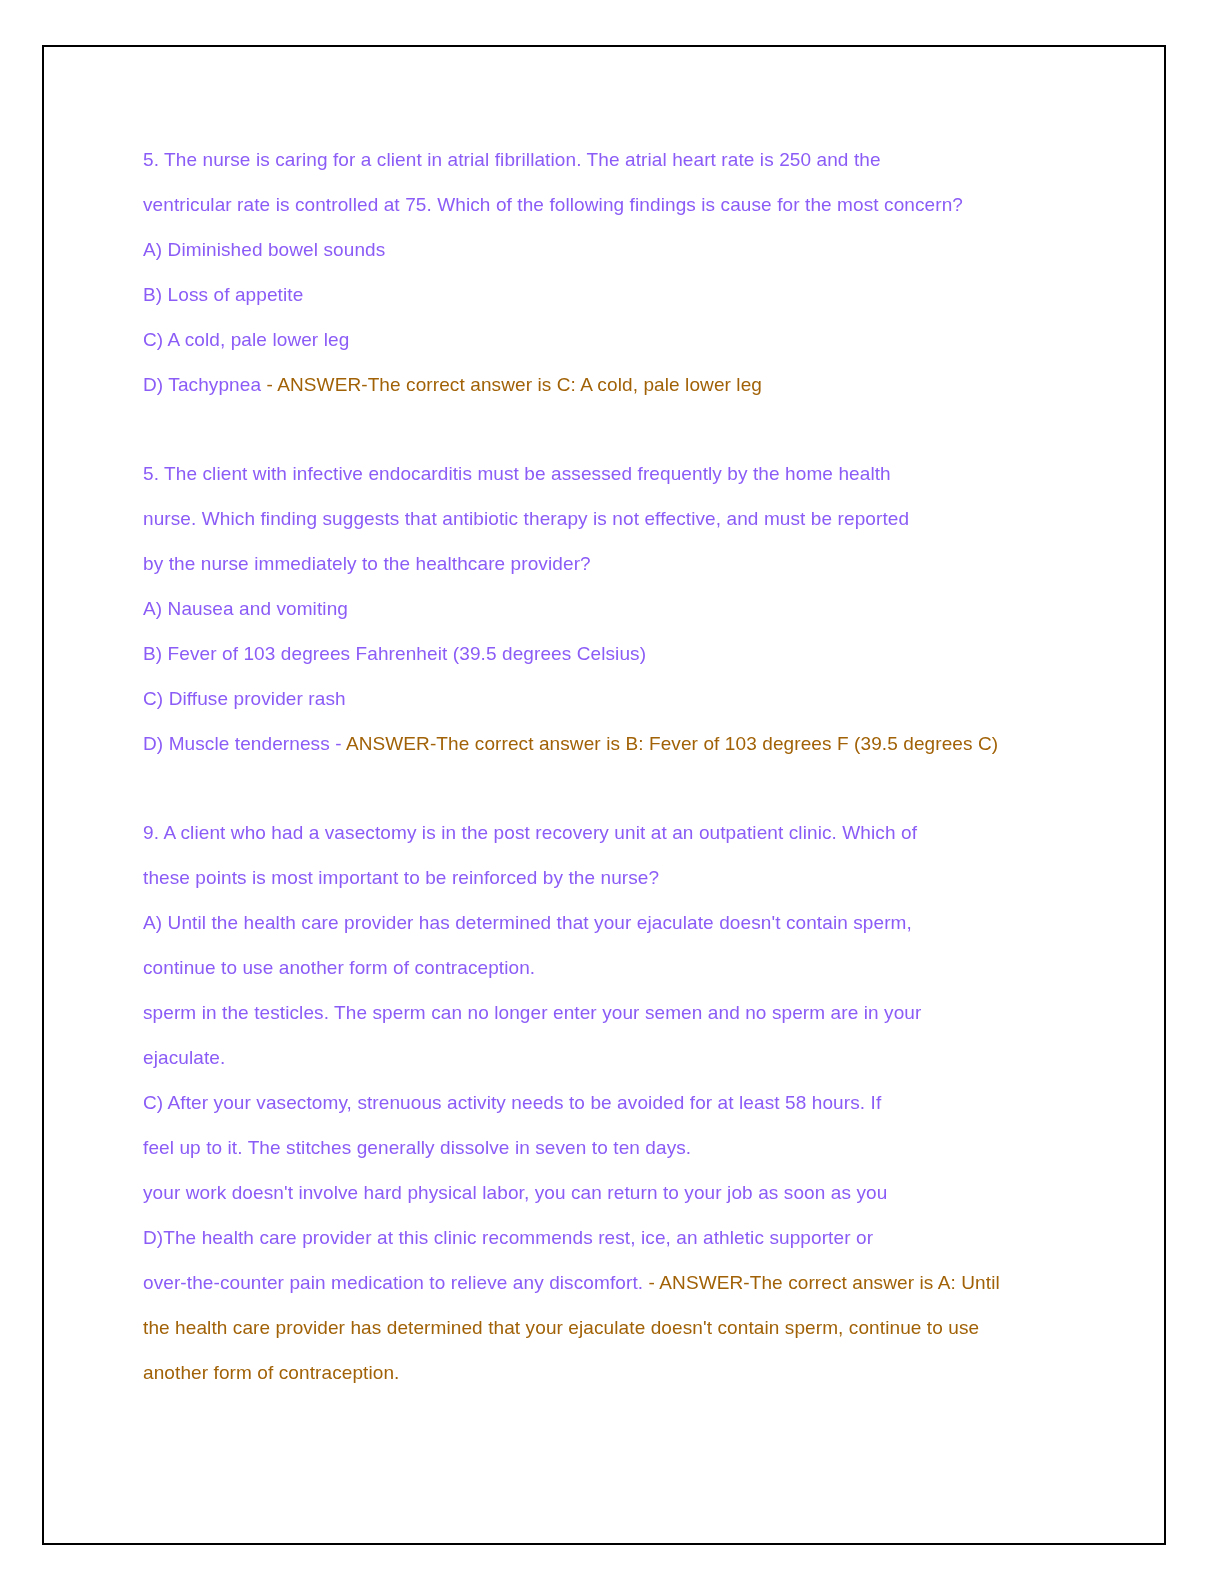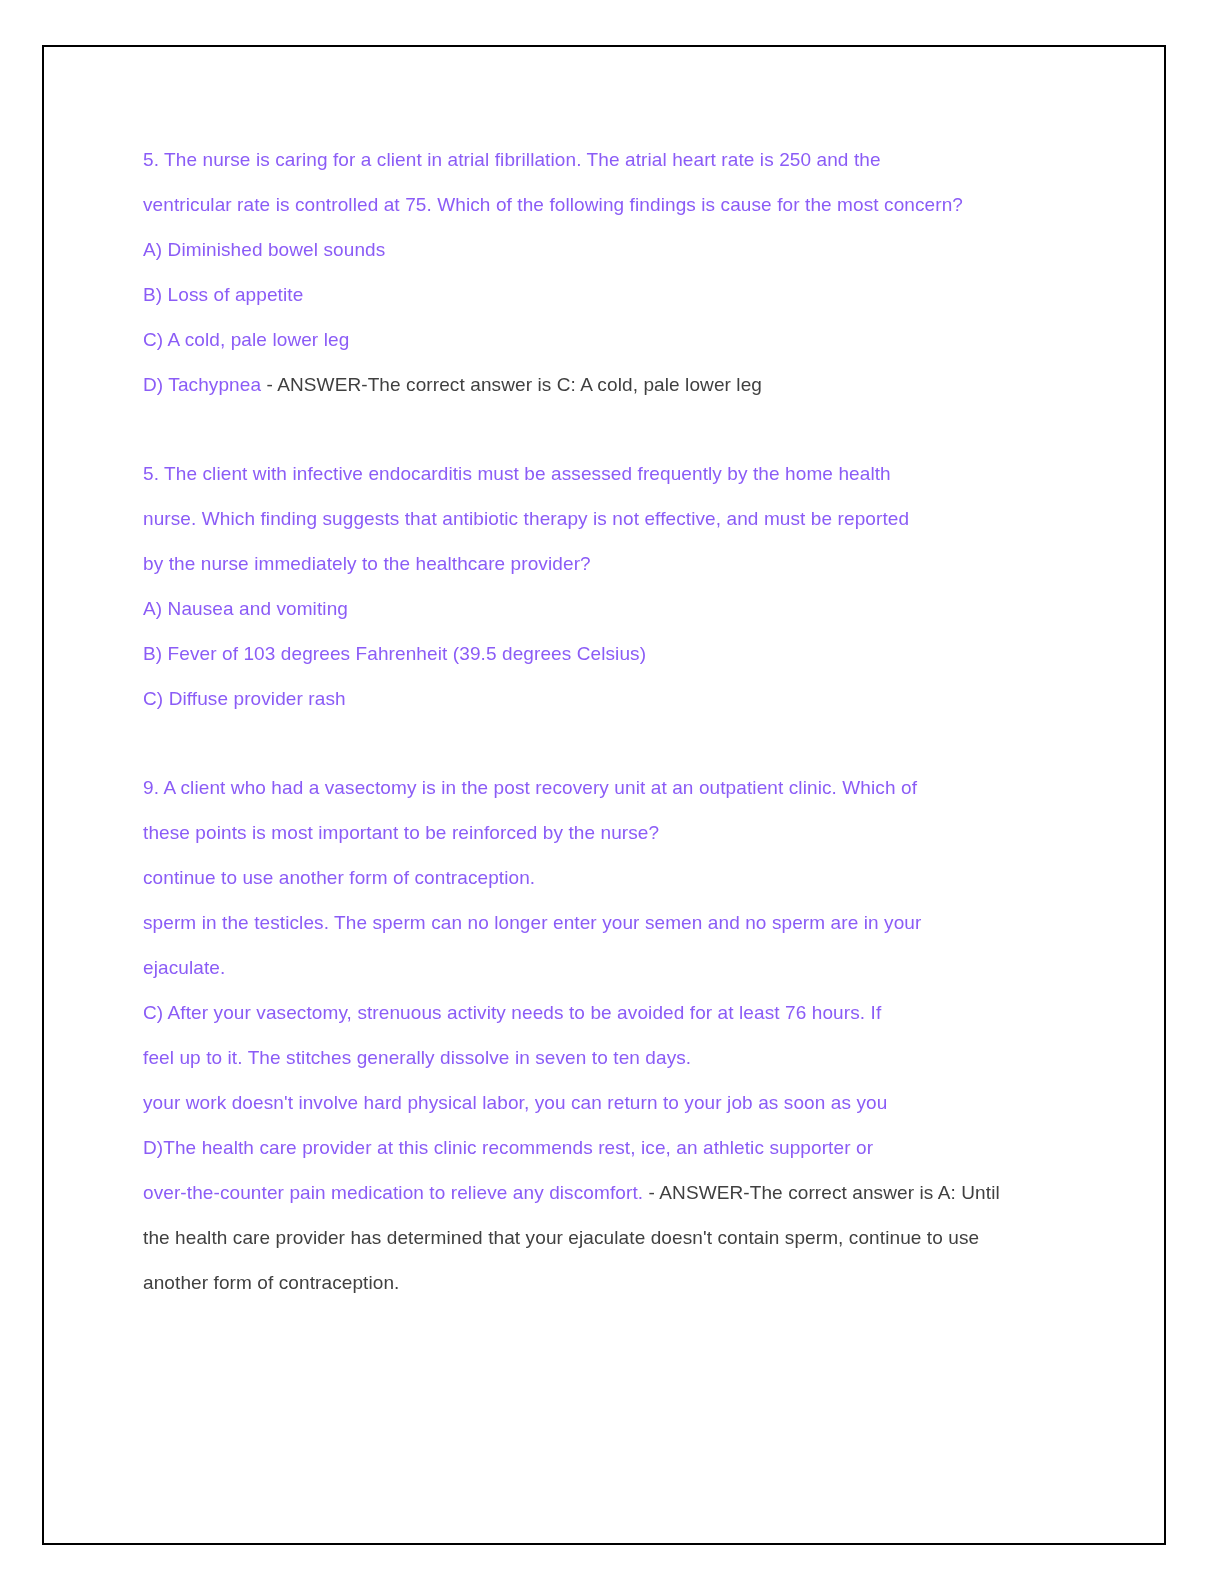--- a/index.html
+++ b/index.html
@@ -34,21 +34,21 @@
   }
   .line {
     height: 45px;
     line-height: 45px;
     font-size: 19px;
     letter-spacing: 0.1px;
     color: #1b1b1b;
     white-space: pre;
   }
   .seg-k { color: #8b5cf6; }
-  .seg-b { color: #404040; text-align: right; }
+  .seg-b { color: #a16207; text-align: right; }
 </style>
 </head>
 <body>
 
 <div class="page-border"></div>
 
 <div class="content" id="document-content">
     <div class="question">
       <div class="line"><span class="seg-k">5. The nurse is caring for a client in atrial fibrillation. The atrial heart rate is 250 and the</span></div>
       <div class="line"><span class="seg-k">ventricular rate is controlled at 75. Which of the following findings is cause for the most concern?</span></div>
@@ -57,28 +57,30 @@
       <div class="line"><span class="seg-k">C) A cold, pale lower leg</span></div>
       <div class="line"><span class="seg-k">D) Tachypnea </span><span class="seg-b">- ANSWER-The correct answer is C: A cold, pale lower leg</span></div>
     </div>
     <div class="question">
       <div class="line"><span class="seg-k">5. The client with infective endocarditis must be assessed frequently by the home health</span></div>
       <div class="line"><span class="seg-k">nurse. Which finding suggests that antibiotic therapy is not effective, and must be reported</span></div>
       <div class="line"><span class="seg-k">by the nurse immediately to the healthcare provider?</span></div>
       <div class="line"><span class="seg-k">A) Nausea and vomiting</span></div>
       <div class="line"><span class="seg-k">B) Fever of 103 degrees Fahrenheit (39.5 degrees Celsius)</span></div>
       <div class="line"><span class="seg-k">C) Diffuse provider rash</span></div>
+      <div class="line"><span class="seg-k">D) Muscle tenderness - </span><span class="seg-b">ANSWER-The correct answer is B: Fever of 103 degrees F (39.5 degrees C)</span></div>
     </div>
     <div class="question">
       <div class="line"><span class="seg-k">9. A client who had a vasectomy is in the post recovery unit at an outpatient clinic. Which of</span></div>
       <div class="line"><span class="seg-k">these points is most important to be reinforced by the nurse?</span></div>
+      <div class="line"><span class="seg-k">A) Until the health care provider has determined that your ejaculate doesn't contain sperm,</span></div>
       <div class="line"><span class="seg-k">continue to use another form of contraception.</span></div>
       <div class="line"><span class="seg-k">sperm in the testicles. The sperm can no longer enter your semen and no sperm are in your</span></div>
       <div class="line"><span class="seg-k">ejaculate.</span></div>
-      <div class="line"><span class="seg-k">C) After your vasectomy, strenuous activity needs to be avoided for at least 76 hours. If</span></div>
+      <div class="line"><span class="seg-k">C) After your vasectomy, strenuous activity needs to be avoided for at least 58 hours. If</span></div>
       <div class="line"><span class="seg-k">feel up to it. The stitches generally dissolve in seven to ten days.</span></div>
       <div class="line"><span class="seg-k">your work doesn't involve hard physical labor, you can return to your job as soon as you</span></div>
       <div class="line"><span class="seg-k">D)The health care provider at this clinic recommends rest, ice, an athletic supporter or</span></div>
       <div class="line"><span class="seg-k">over-the-counter pain medication to relieve any discomfort. </span><span class="seg-b">- ANSWER-The correct answer is A: Until</span></div>
       <div class="line"><span class="seg-b">the health care provider has determined that your ejaculate doesn't contain sperm, continue to use</span></div>
       <div class="line"><span class="seg-b">another form of contraception.</span></div>
     </div>
   </div>
 
 </body></html>

